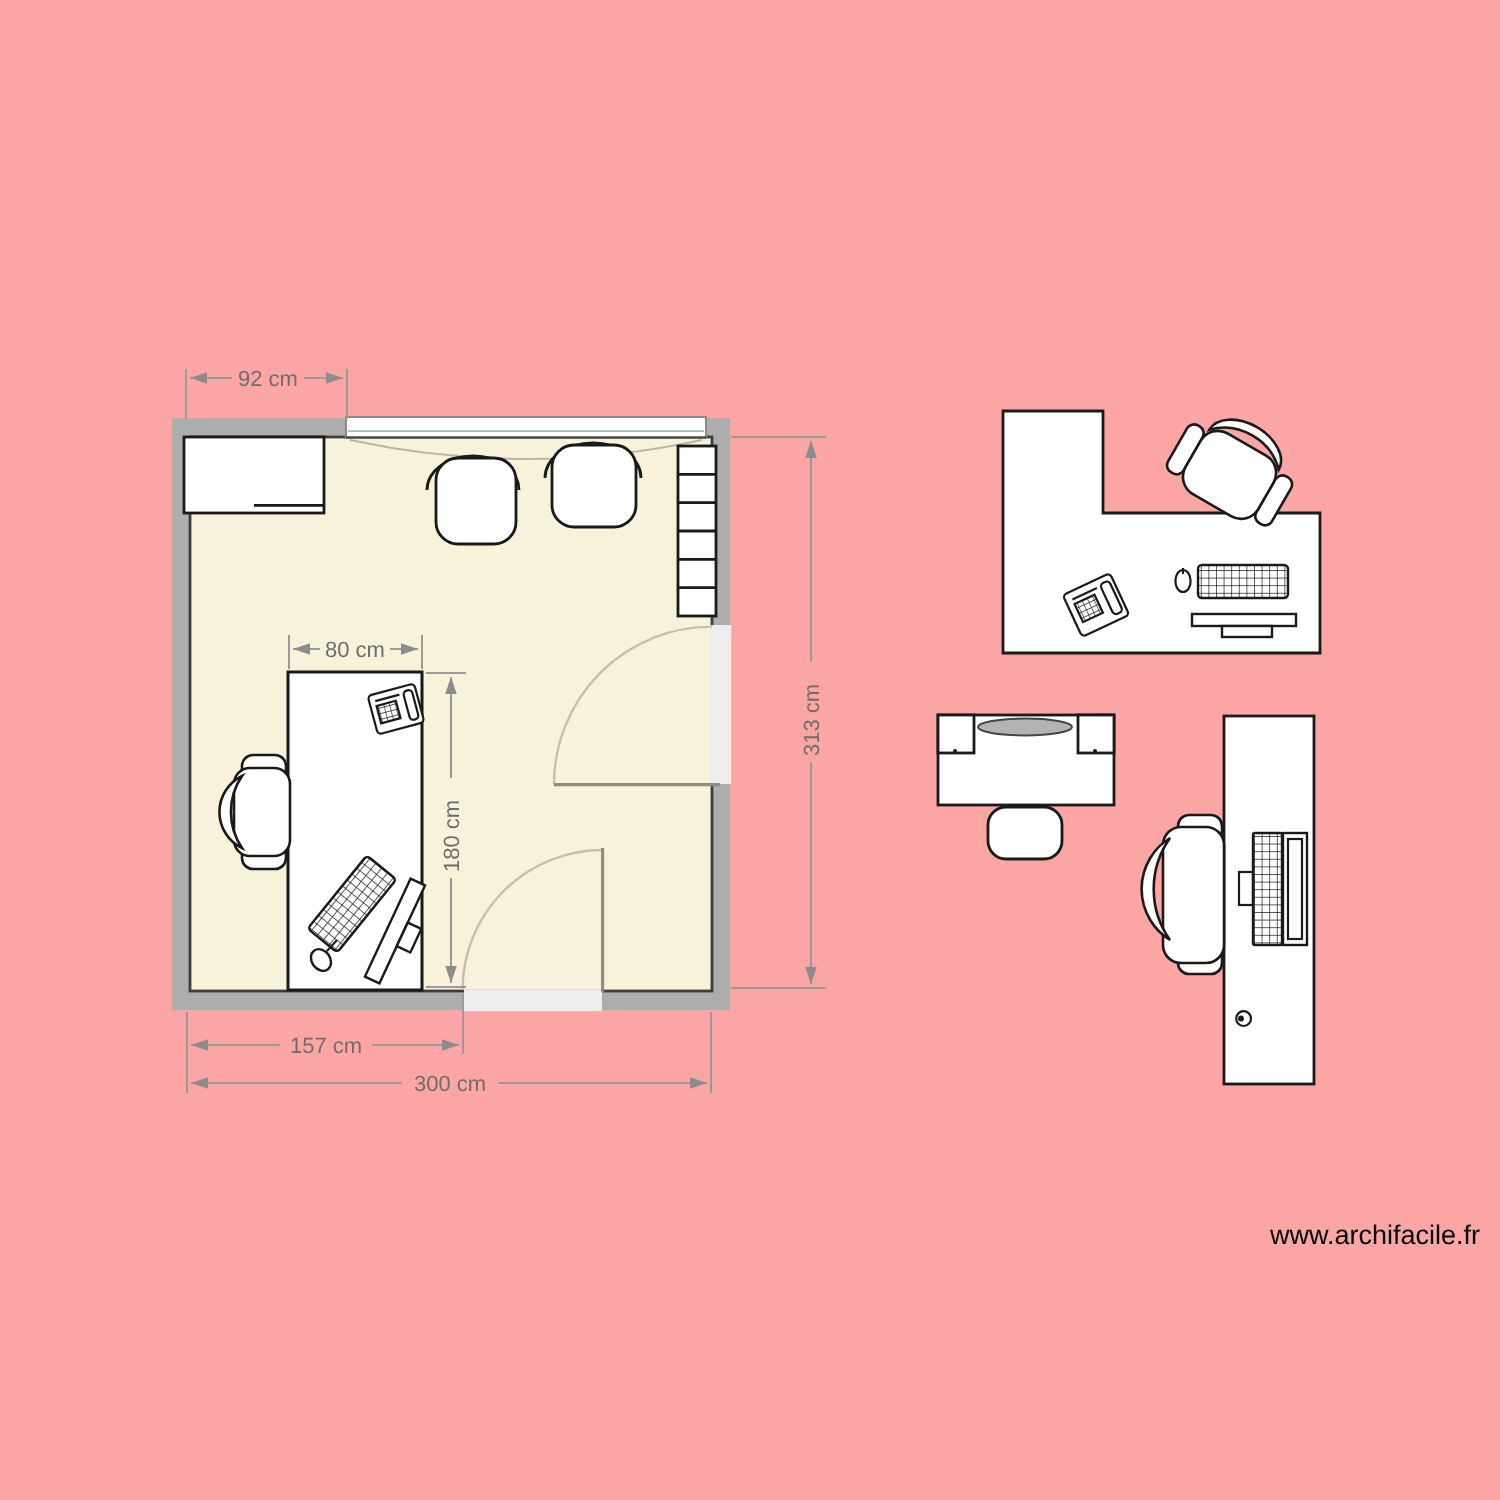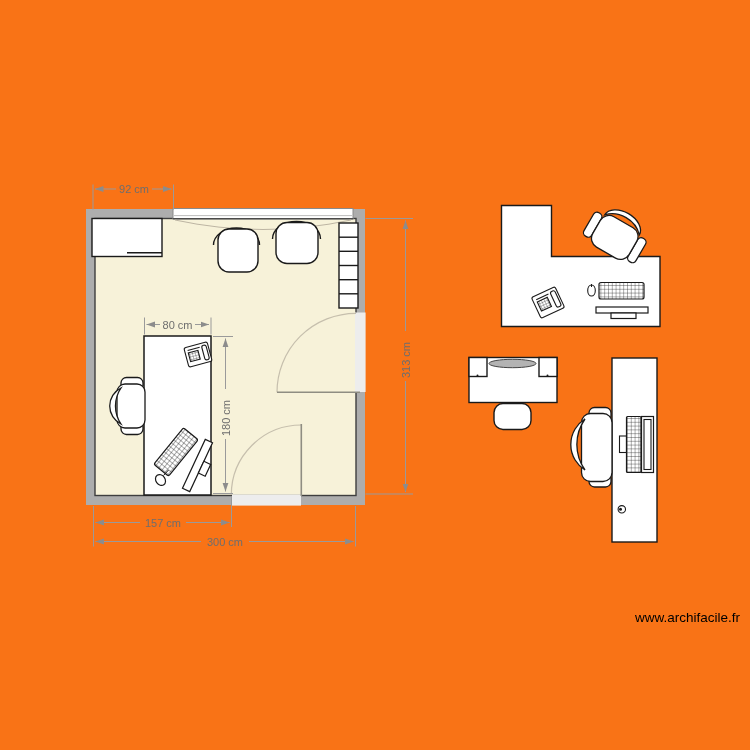--- a/index.html
+++ b/index.html
@@ -1,16 +1,16 @@
 <!DOCTYPE html>
 <html><head>
 <meta charset="utf-8">
 <style>
   html,body{margin:0;padding:0;background:#ffffff;}
-  .canvas{position:relative;width:750px;height:750px;background:#f97316;overflow:hidden;
+  .canvas{position:relative;width:750px;height:750px;background:#fca5a5;overflow:hidden;
           font-family:"Liberation Sans", sans-serif;}
   svg{display:block;}
   text{font-family:"Liberation Sans", sans-serif;}
   .dim-text{fill:#6e6e6e;font-size:11px;}
   .watermark-text{fill:#000000;font-size:13.5px;}
 </style>
 </head>
 <body>
 
 <div class="canvas">

